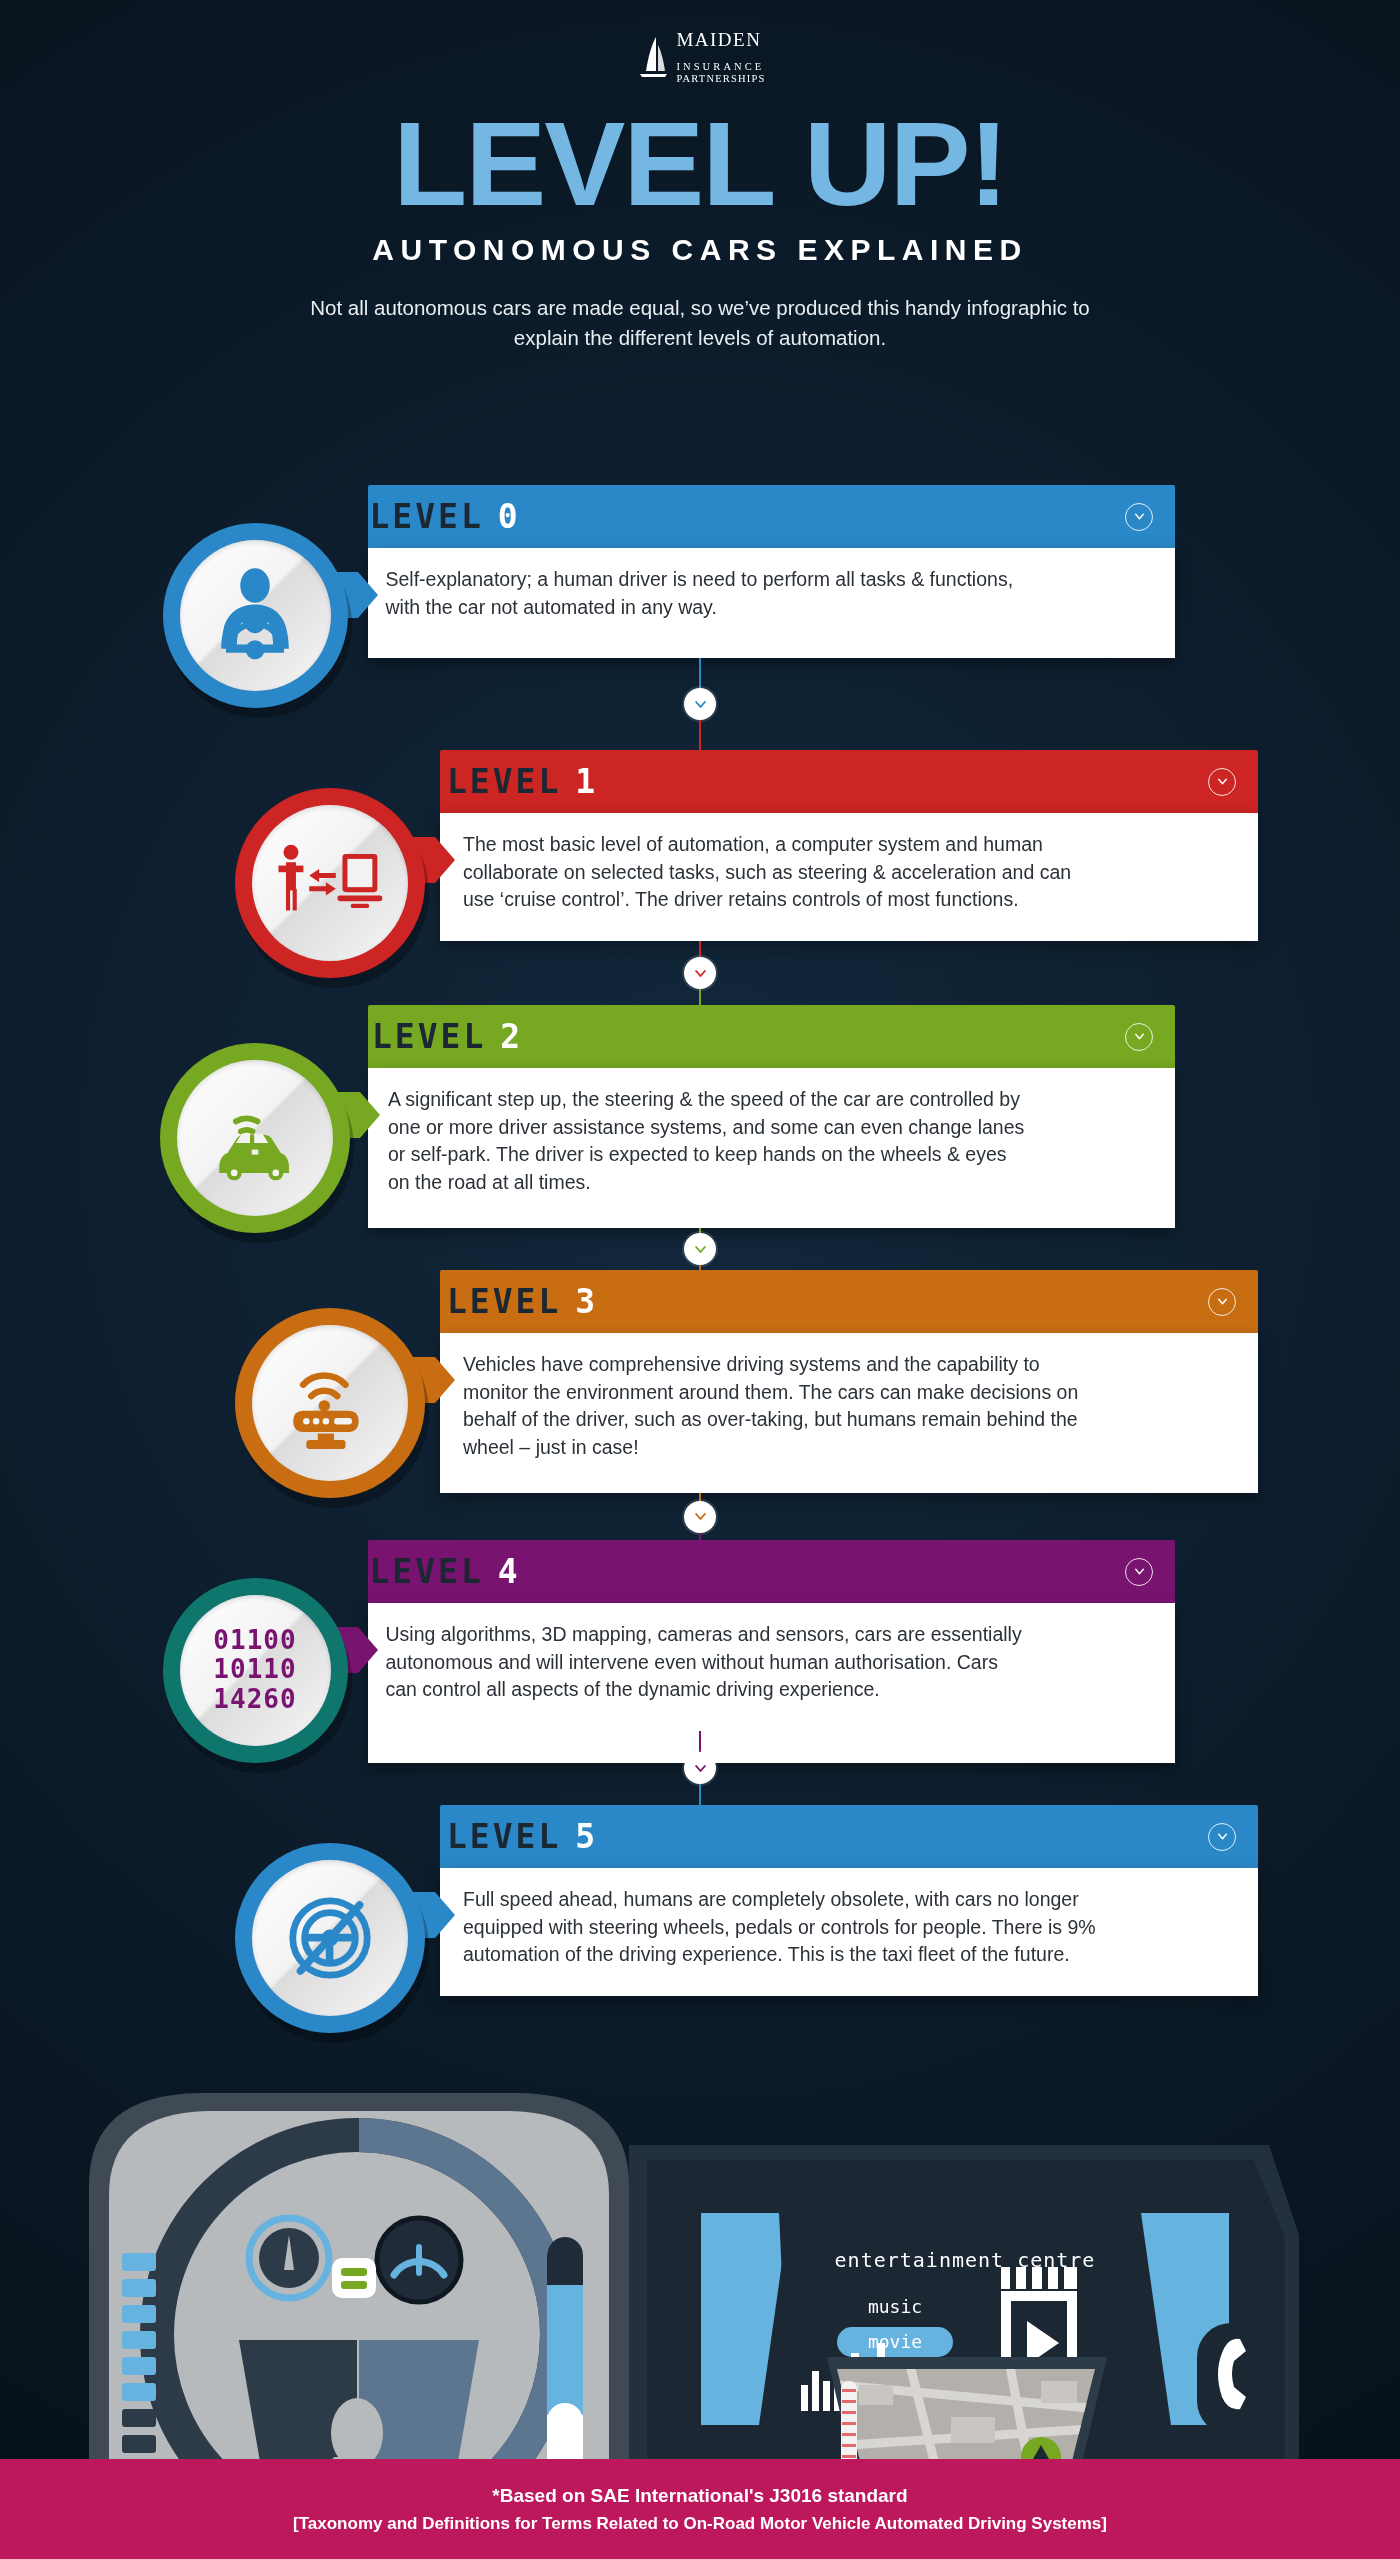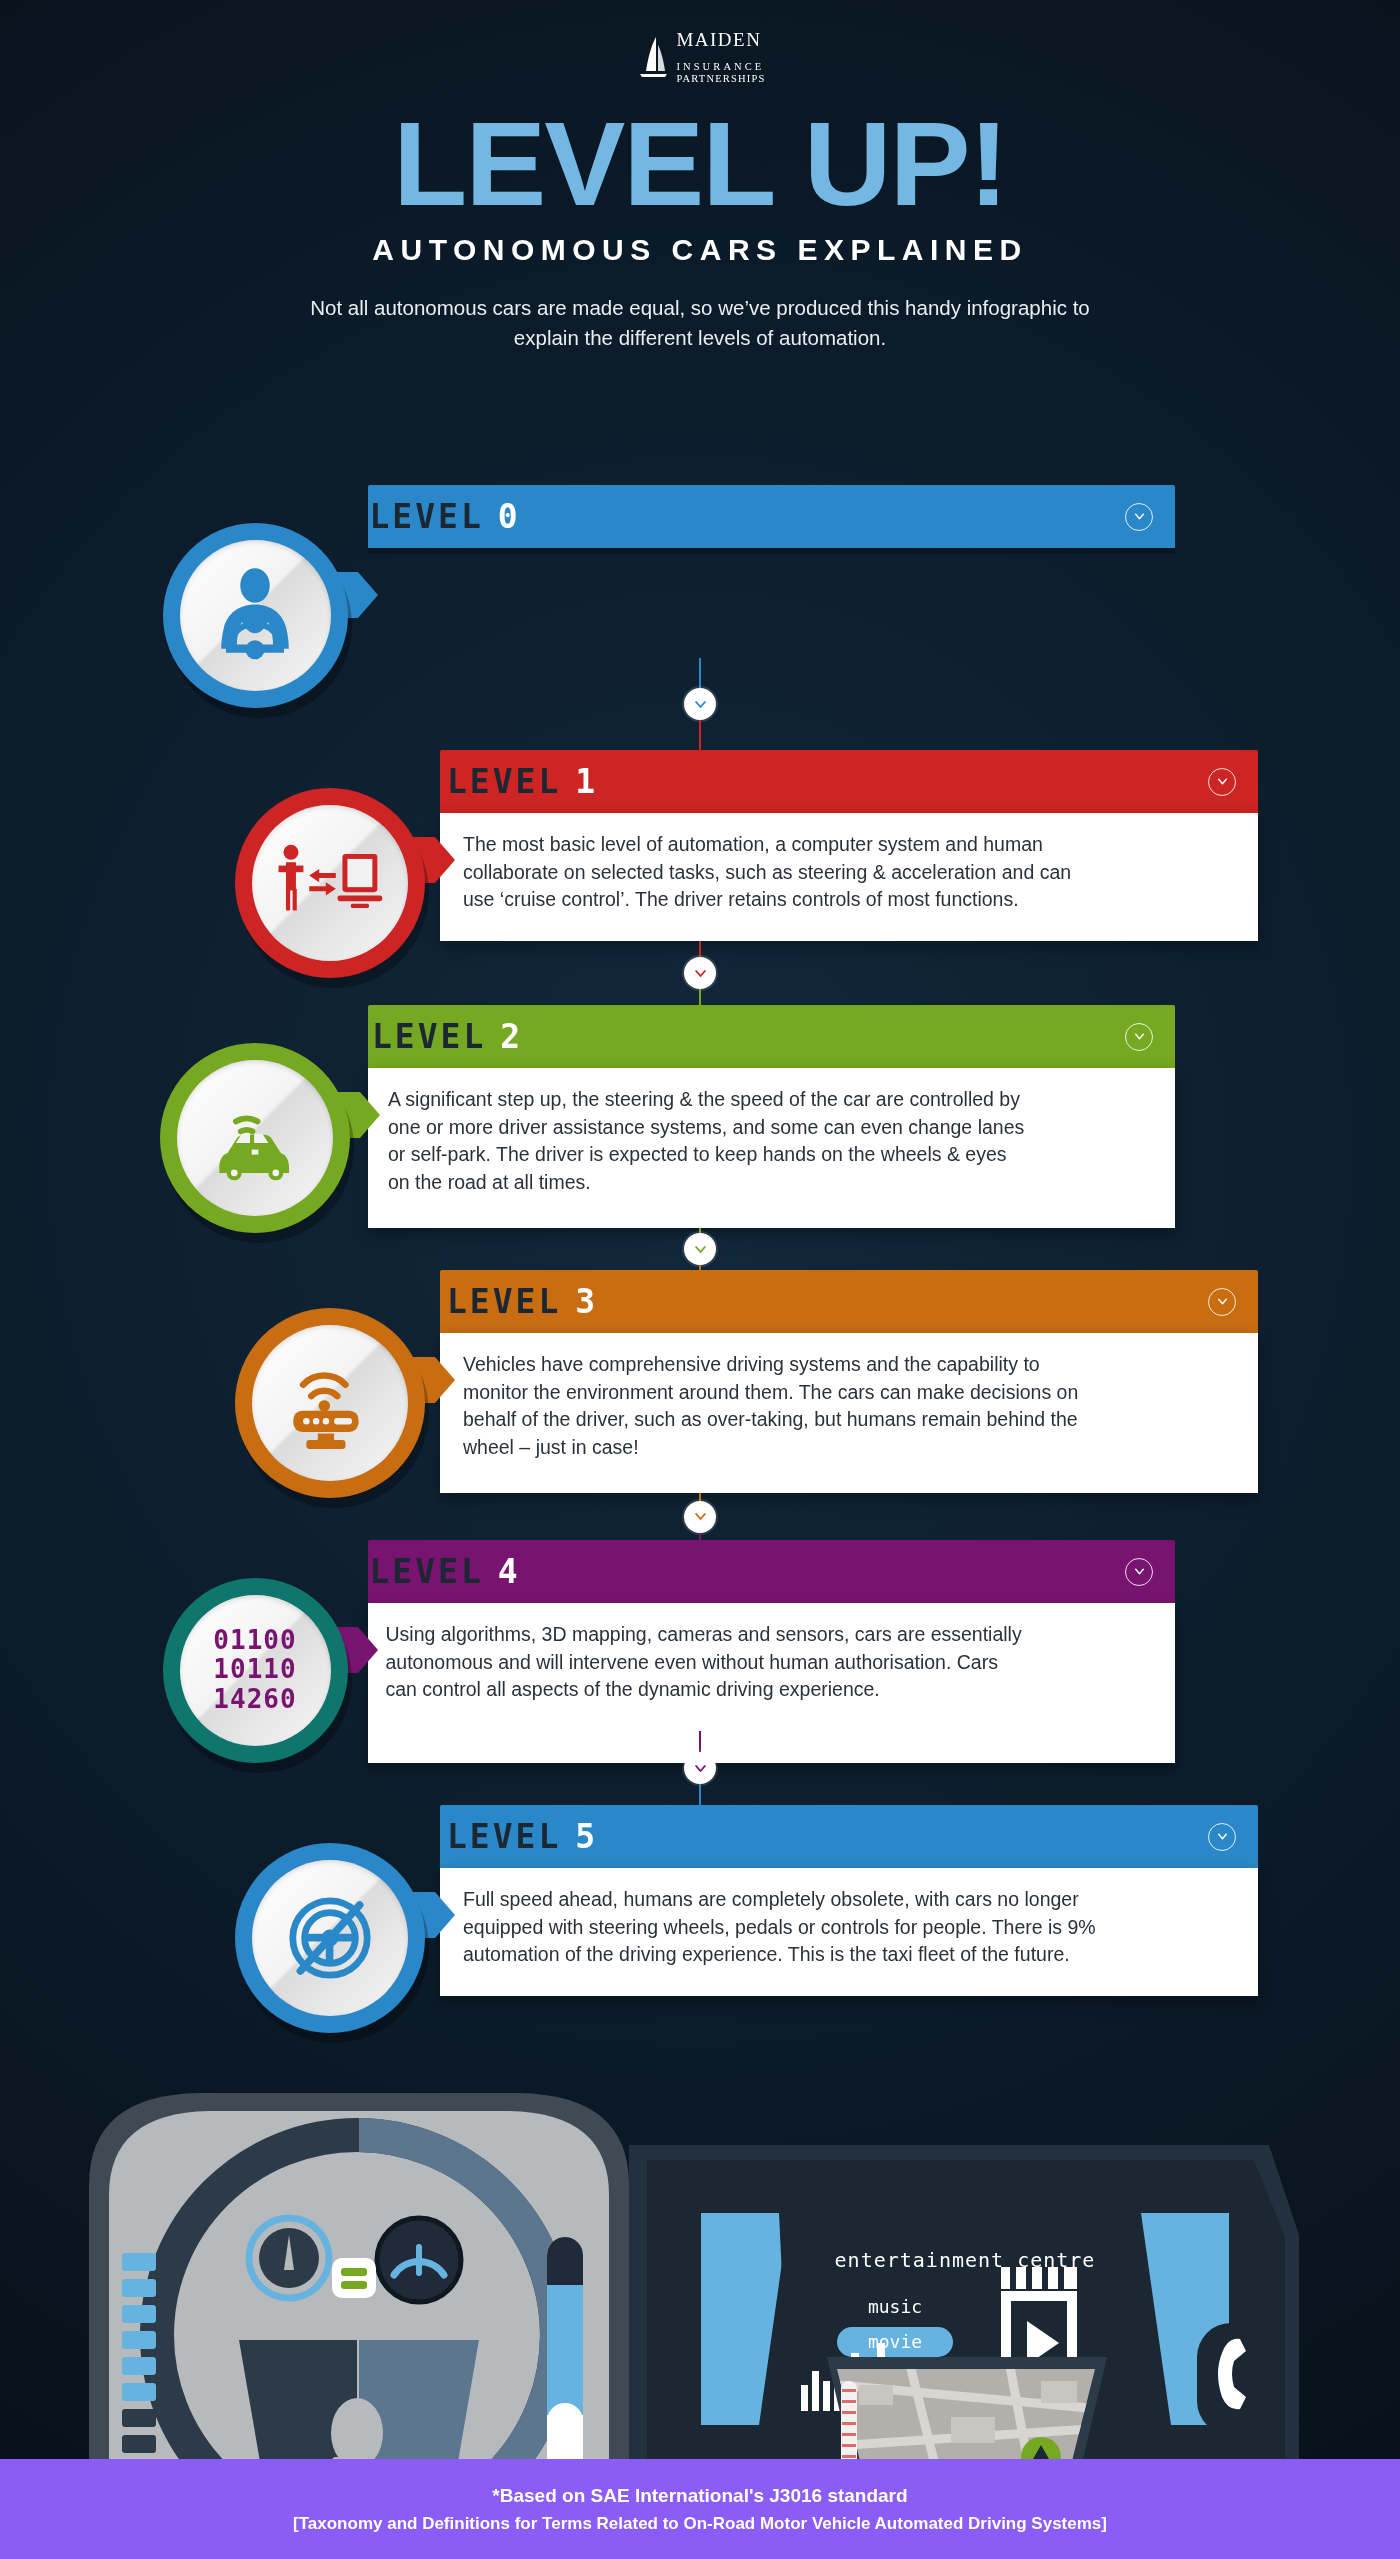--- a/index.html
+++ b/index.html
@@ -106,21 +106,21 @@
     box-shadow:0 0 0 2px rgba(255,255,255,.12);
   }
   .connector .dot svg { width:15px; height:15px; }
 
   
   #dashboard { position:absolute; left:89px; top:2085px; width:1210px; height:400px; }
 
   
   #footer {
     position:absolute; left:0; bottom:0; width:1400px; height:100px;
-    background:#8b5cf6; color:#ffffff; text-align:center;
+    background:#be185d; color:#ffffff; text-align:center;
     display:flex; flex-direction:column; align-items:center; justify-content:center; gap:7px;
   }
   #footer-line1 { font-size:19px; font-weight:bold; }
   #footer-line2 { font-size:17px;font-weight:bold; }
 </style>
 </head>
 <body>
 
 <div id="header">
   <div id="logo-wrap">
@@ -148,20 +148,23 @@
       <div class="bar-shadow"></div>
       <div class="level-label" style="margin-left:1.5px;">
         <span>LEVEL</span>
             <span class="level-num">0</span>
       </div>
       <div class="bar-chevron">
         <svg viewBox="0 0 24 24">
           <path d="M5 8l7 8 7-8" fill="none" stroke="#ffffff" stroke-width="2.6" stroke-linecap="round" stroke-linejoin="round"></path>
         </svg>
       </div>
+    </div>
+    <div class="body" style="height:110px;padding-left:17.5px;">
+      <p>Self-explanatory; a human driver is need to perform all tasks &amp; functions, with the car not automated in any way.</p>
     </div>
       </div>
       <div class="pointer" style="left: 331.5px; top: 81px;"><svg viewBox="0 0 46 58" width="46" height="58">
       <path d="M0 6 H26 L46 29 L26 52 H0 Z" fill="#2b88c8"></path>
     </svg></div>
       <div class="medallion" style="left: 162.5px; top: 37.5px; --d: 185px;">
     <div class="ring" style="background:#2b88c8;">
       <div class="inner">
             <span>
               <svg viewBox="0 0 120 120" width="104" height="104">

